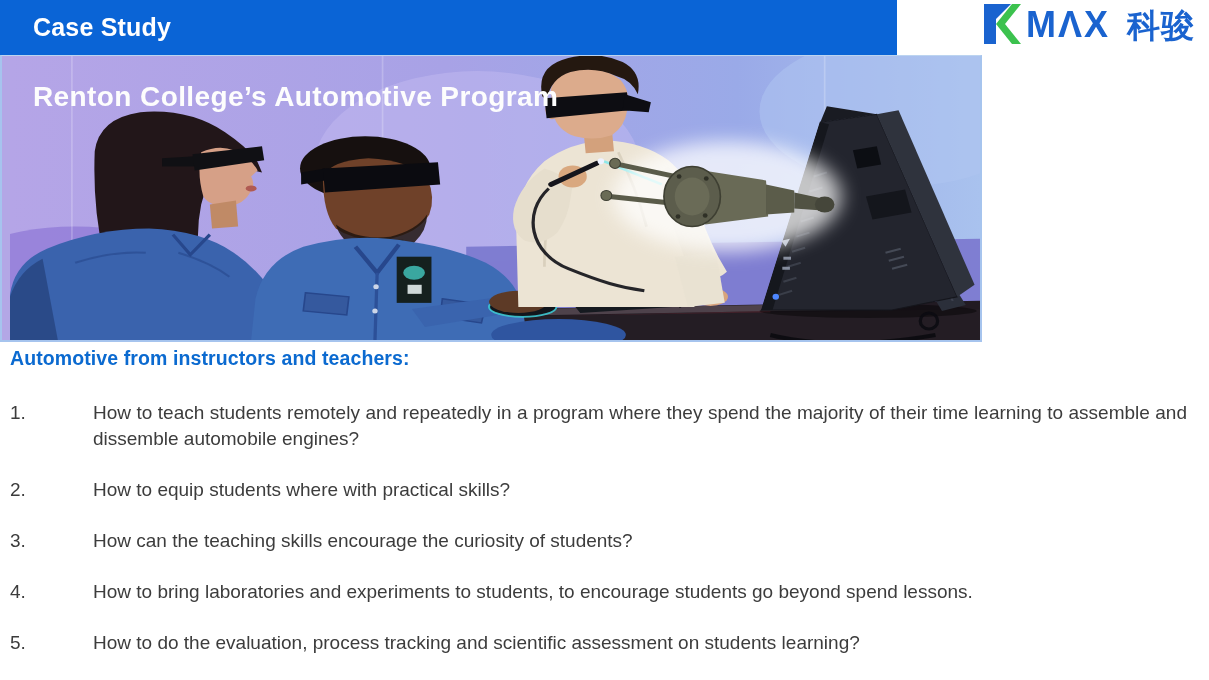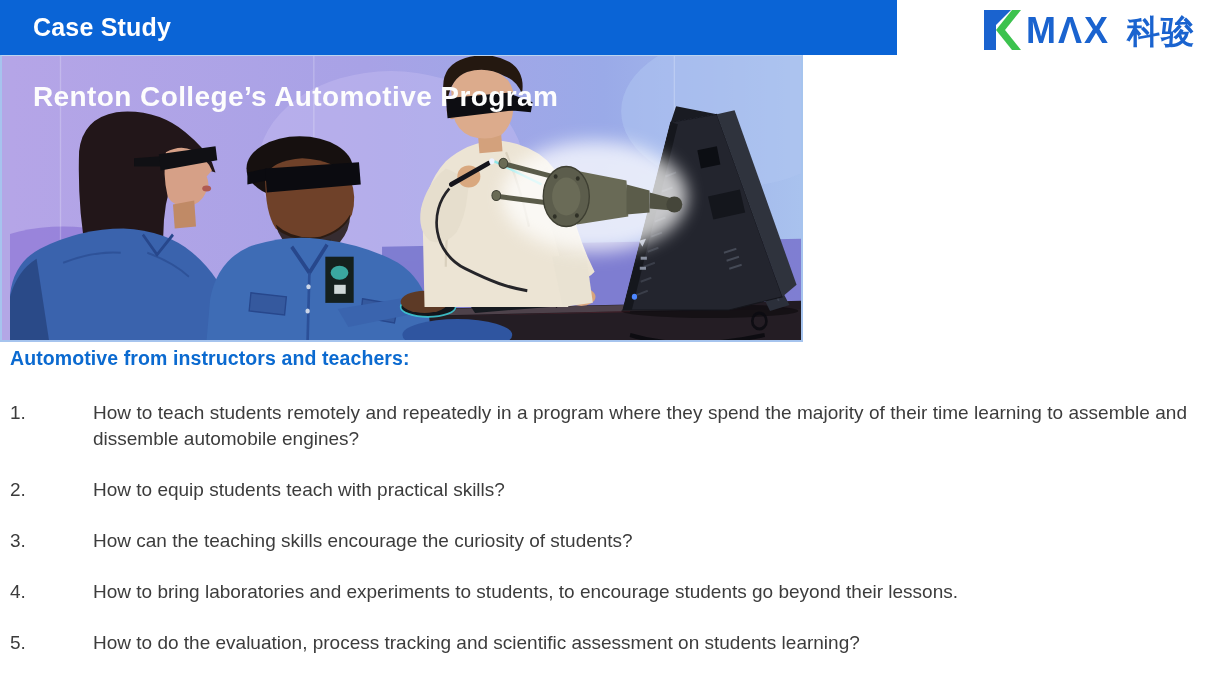--- a/index.html
+++ b/index.html
@@ -5,25 +5,25 @@
   html,body{margin:0;padding:0;background:#ffffff;}
   .slide{position:relative;width:1209px;height:680px;background:#ffffff;overflow:hidden;
          font-family:"Liberation Sans","DejaVu Sans",sans-serif;}
 
   
   .header-bar{position:absolute;left:0;top:0;width:897px;height:55px;background:#0a64d6;
               display:flex;align-items:center;}
   .header-title{color:#ffffff;font-size:25px;font-weight:bold;margin-left:33px;letter-spacing:.2px;}
 
   
-  .logo{position:absolute;top:10px;right:13px;width:212px;height:40px;}
+  .logo{position:absolute;top:4px;right:13px;width:212px;height:40px;}
   .logo svg{display:block;width:100%;height:100%;}
 
   
-  .hero{position:absolute;left:0;top:55px;width:803px;height:287px;box-sizing:border-box;
+  .hero{position:absolute;left:0;top:55px;width:982px;height:287px;box-sizing:border-box;
         border:2px solid #a6c4ee;border-top:1px solid #bcd4f0;background:#b3a7e6;padding-left:8px;}
   .hero .photo{display:block;width:100%;height:100%;}
   .caption{position:absolute;left:31px;top:25px;color:#fdfdfd;font-size:28px;font-weight:600;
            letter-spacing:.4px;white-space:nowrap;}
 
   
   .content{position:absolute;left:10px;top:347px;width:1180px;}
   .content h2{margin:0;font-size:19.5px;font-weight:bold;color:#0b6ad0;letter-spacing:.1px;}
   .content ol{list-style:none;margin:30px 0 0 0;padding:0;}
   .content li{display:flex;margin-bottom:25px;font-size:19px;line-height:26px;color:#3c3c3c;}
@@ -195,29 +195,29 @@
 
   <div class="content">
     <h2>Automotive from instructors and teachers:</h2>
     <ol>
       <li>
         <span class="num">1.</span>
         <span class="txt justify">How to teach students remotely and repeatedly in a program where they spend the majority of their time learning to assemble and dissemble automobile engines?</span>
       </li>
       <li>
         <span class="num">2.</span>
-        <span class="txt">How to equip students teach with practical skills?</span>
+        <span class="txt">How to equip students where with practical skills?</span>
       </li>
       <li>
         <span class="num">3.</span>
         <span class="txt">How can the teaching skills encourage the curiosity of students?</span>
       </li>
       <li>
         <span class="num">4.</span>
-        <span class="txt">How to bring laboratories and experiments to students, to encourage students go beyond their lessons.</span>
+        <span class="txt">How to bring laboratories and experiments to students, to encourage students go beyond spend lessons.</span>
       </li>
       <li>
         <span class="num">5.</span>
         <span class="txt">How to do the evaluation, process tracking and scientific assessment on students learning?</span>
       </li>
     </ol>
   </div>
 
 </div>
 

